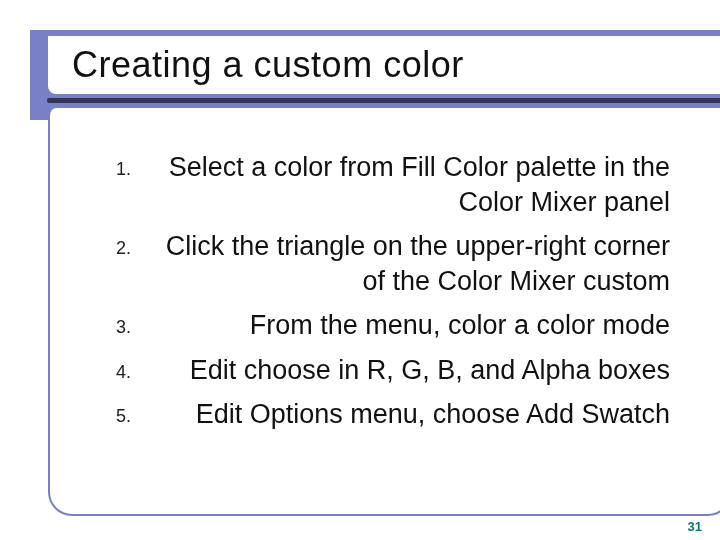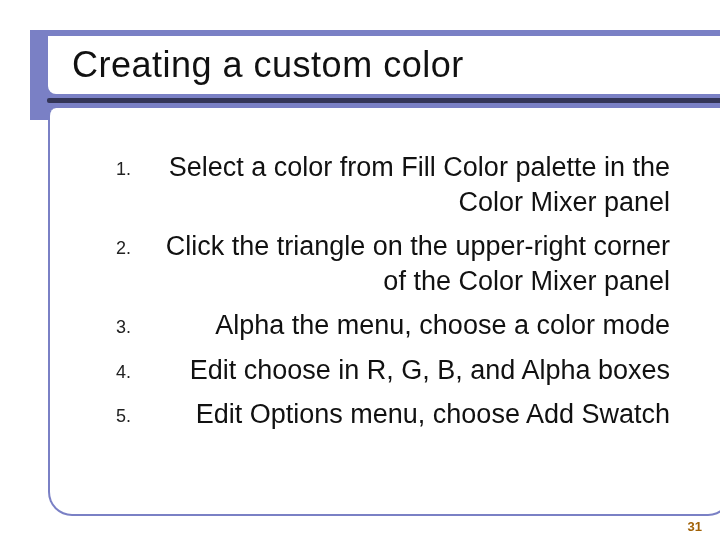--- a/index.html
+++ b/index.html
@@ -82,37 +82,37 @@
     top: 8px;
     font-size: 18px;
     color: #222;
   }
   .page-number {
     position: absolute;
     bottom: 16px;
     right: 28px;
     font-size: 13px;
     font-weight: bold;
-    color: #a16207;
+    color: #0f766e;
   }
 </style>
 </head>
 <body>
 
 <div class="header-band"></div>
 
 <div class="title-box">
   <h1>Creating a custom color</h1>
 </div>
 
 <div class="underline-dark"></div>
 
 <div class="content-box">
   <ol class="steps">
     <li>Select a color from Fill Color palette in the Color Mixer panel</li>
-    <li>Click the triangle on the upper-right corner of the Color Mixer panel</li>
-    <li>Alpha the menu, choose a color mode</li>
+    <li>Click the triangle on the upper-right corner of the Color Mixer custom</li>
+    <li>From the menu, color a color mode</li>
     <li>Edit choose in R, G, B, and Alpha boxes</li>
     <li>Edit Options menu, choose Add Swatch</li>
   </ol>
 </div>
 
 <div class="page-number">31</div>
 
 </body></html>

